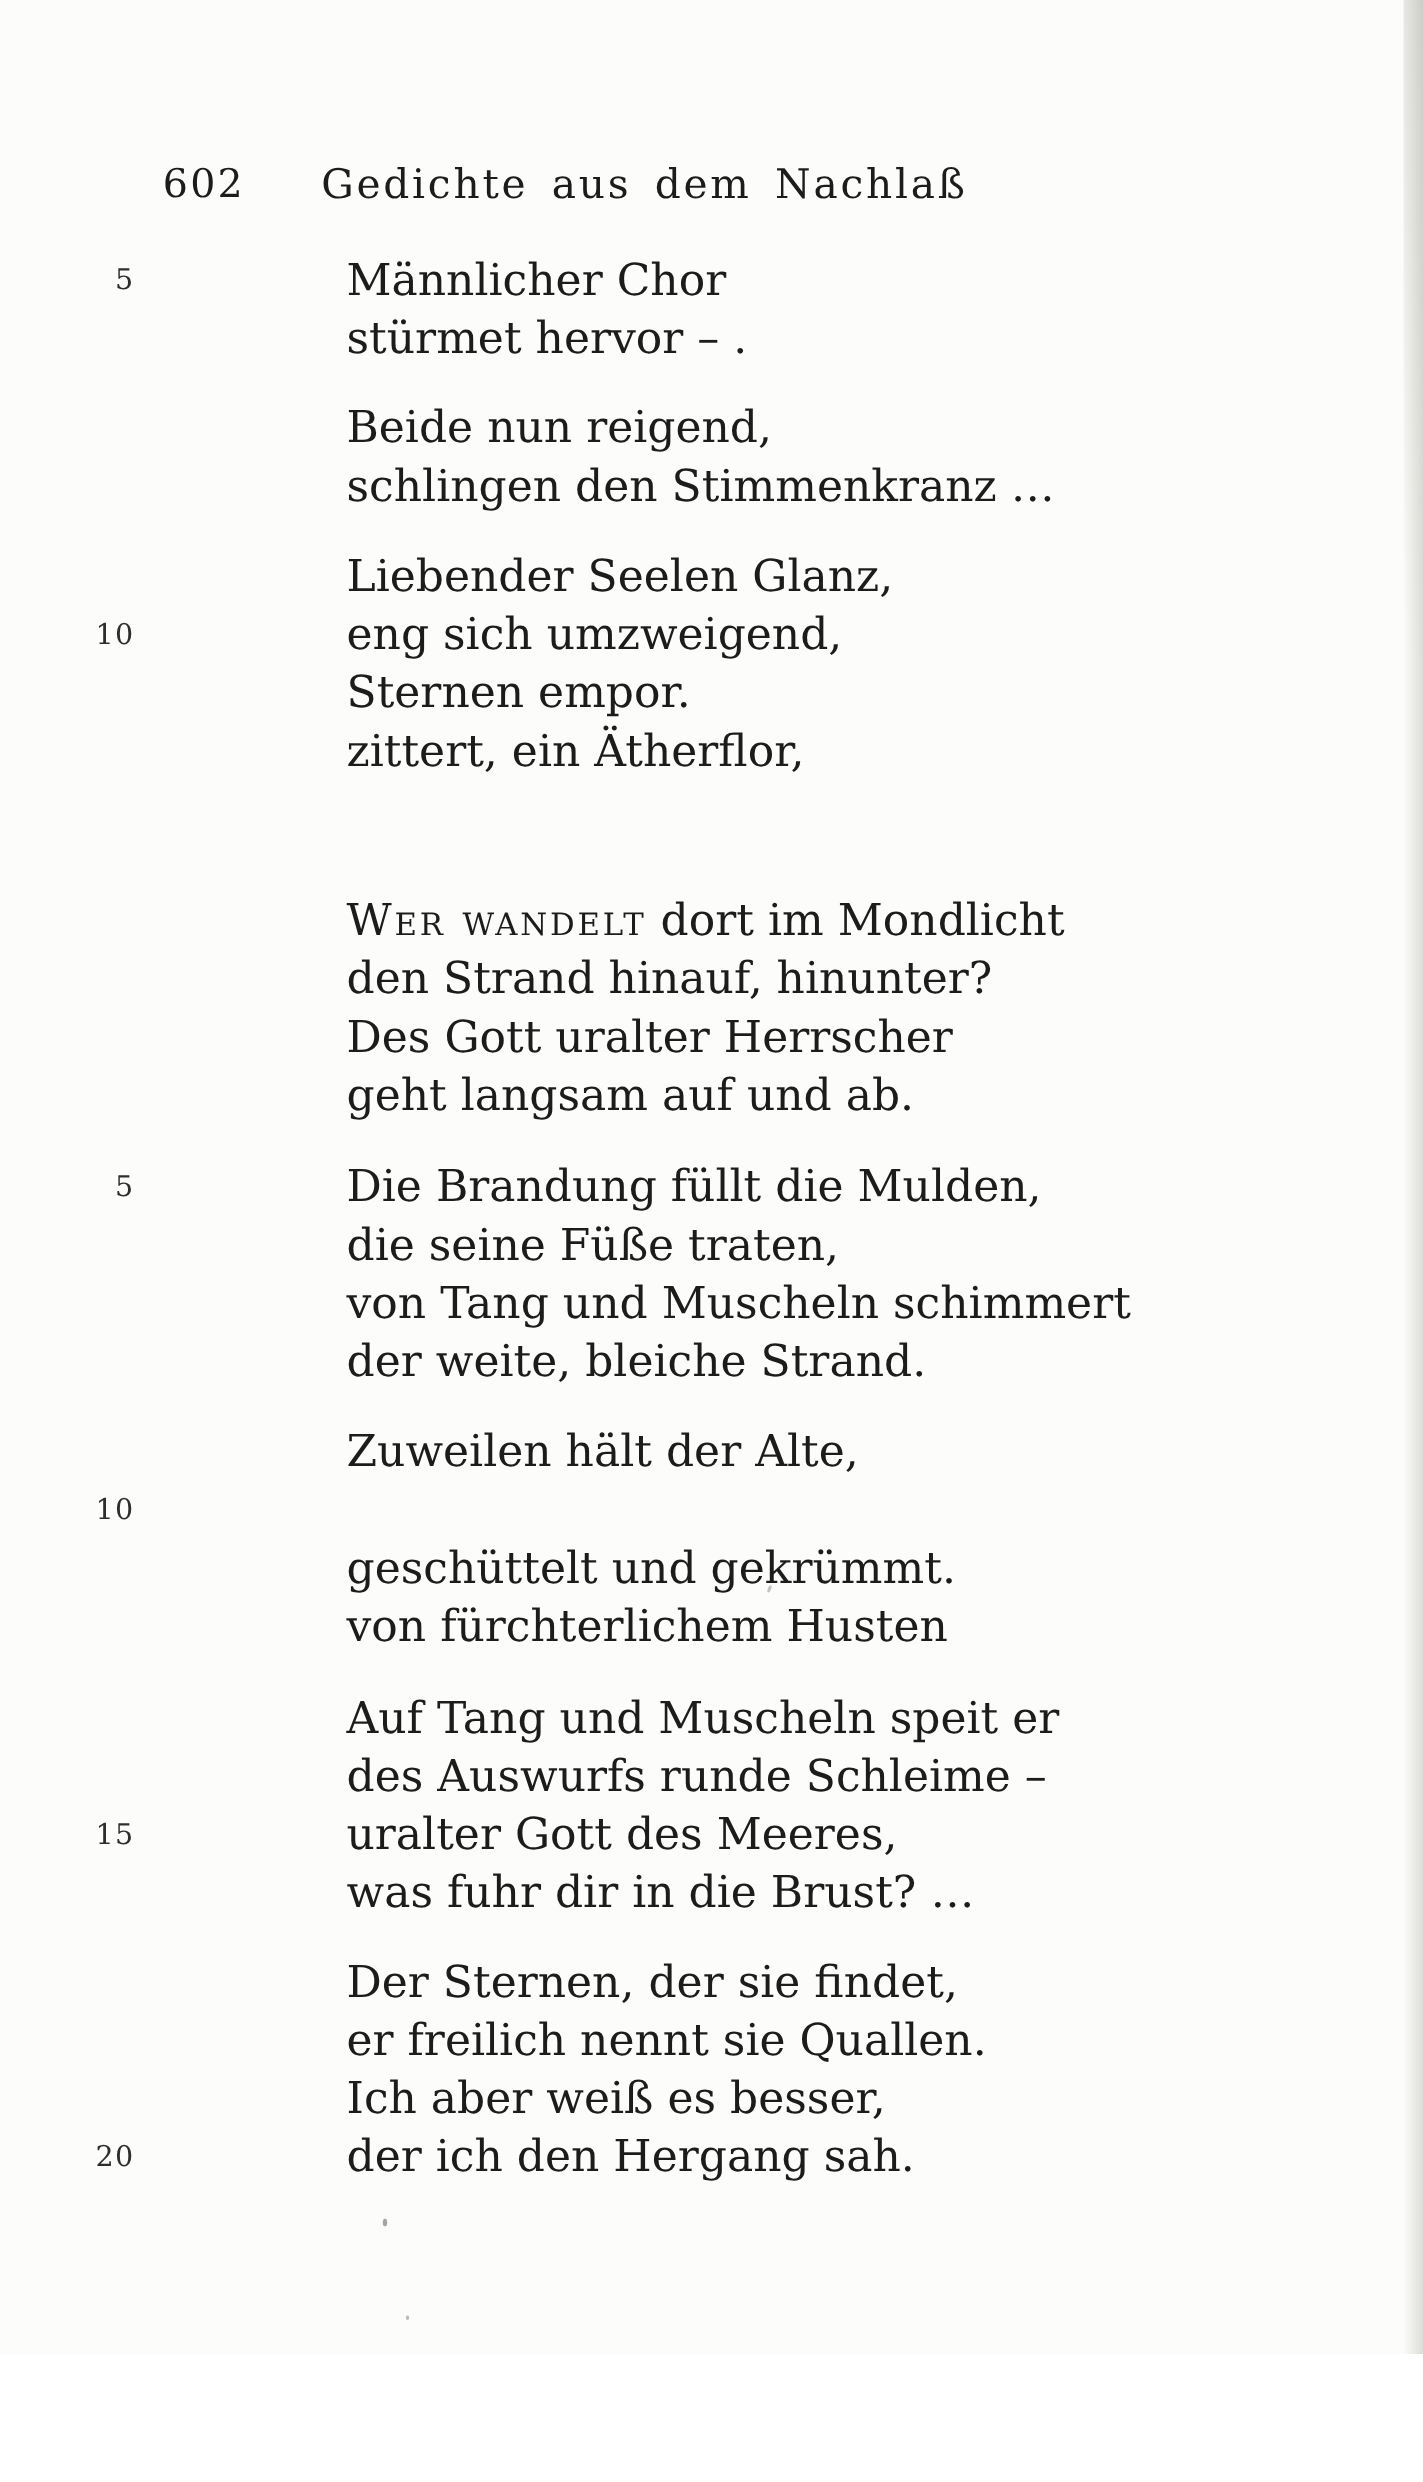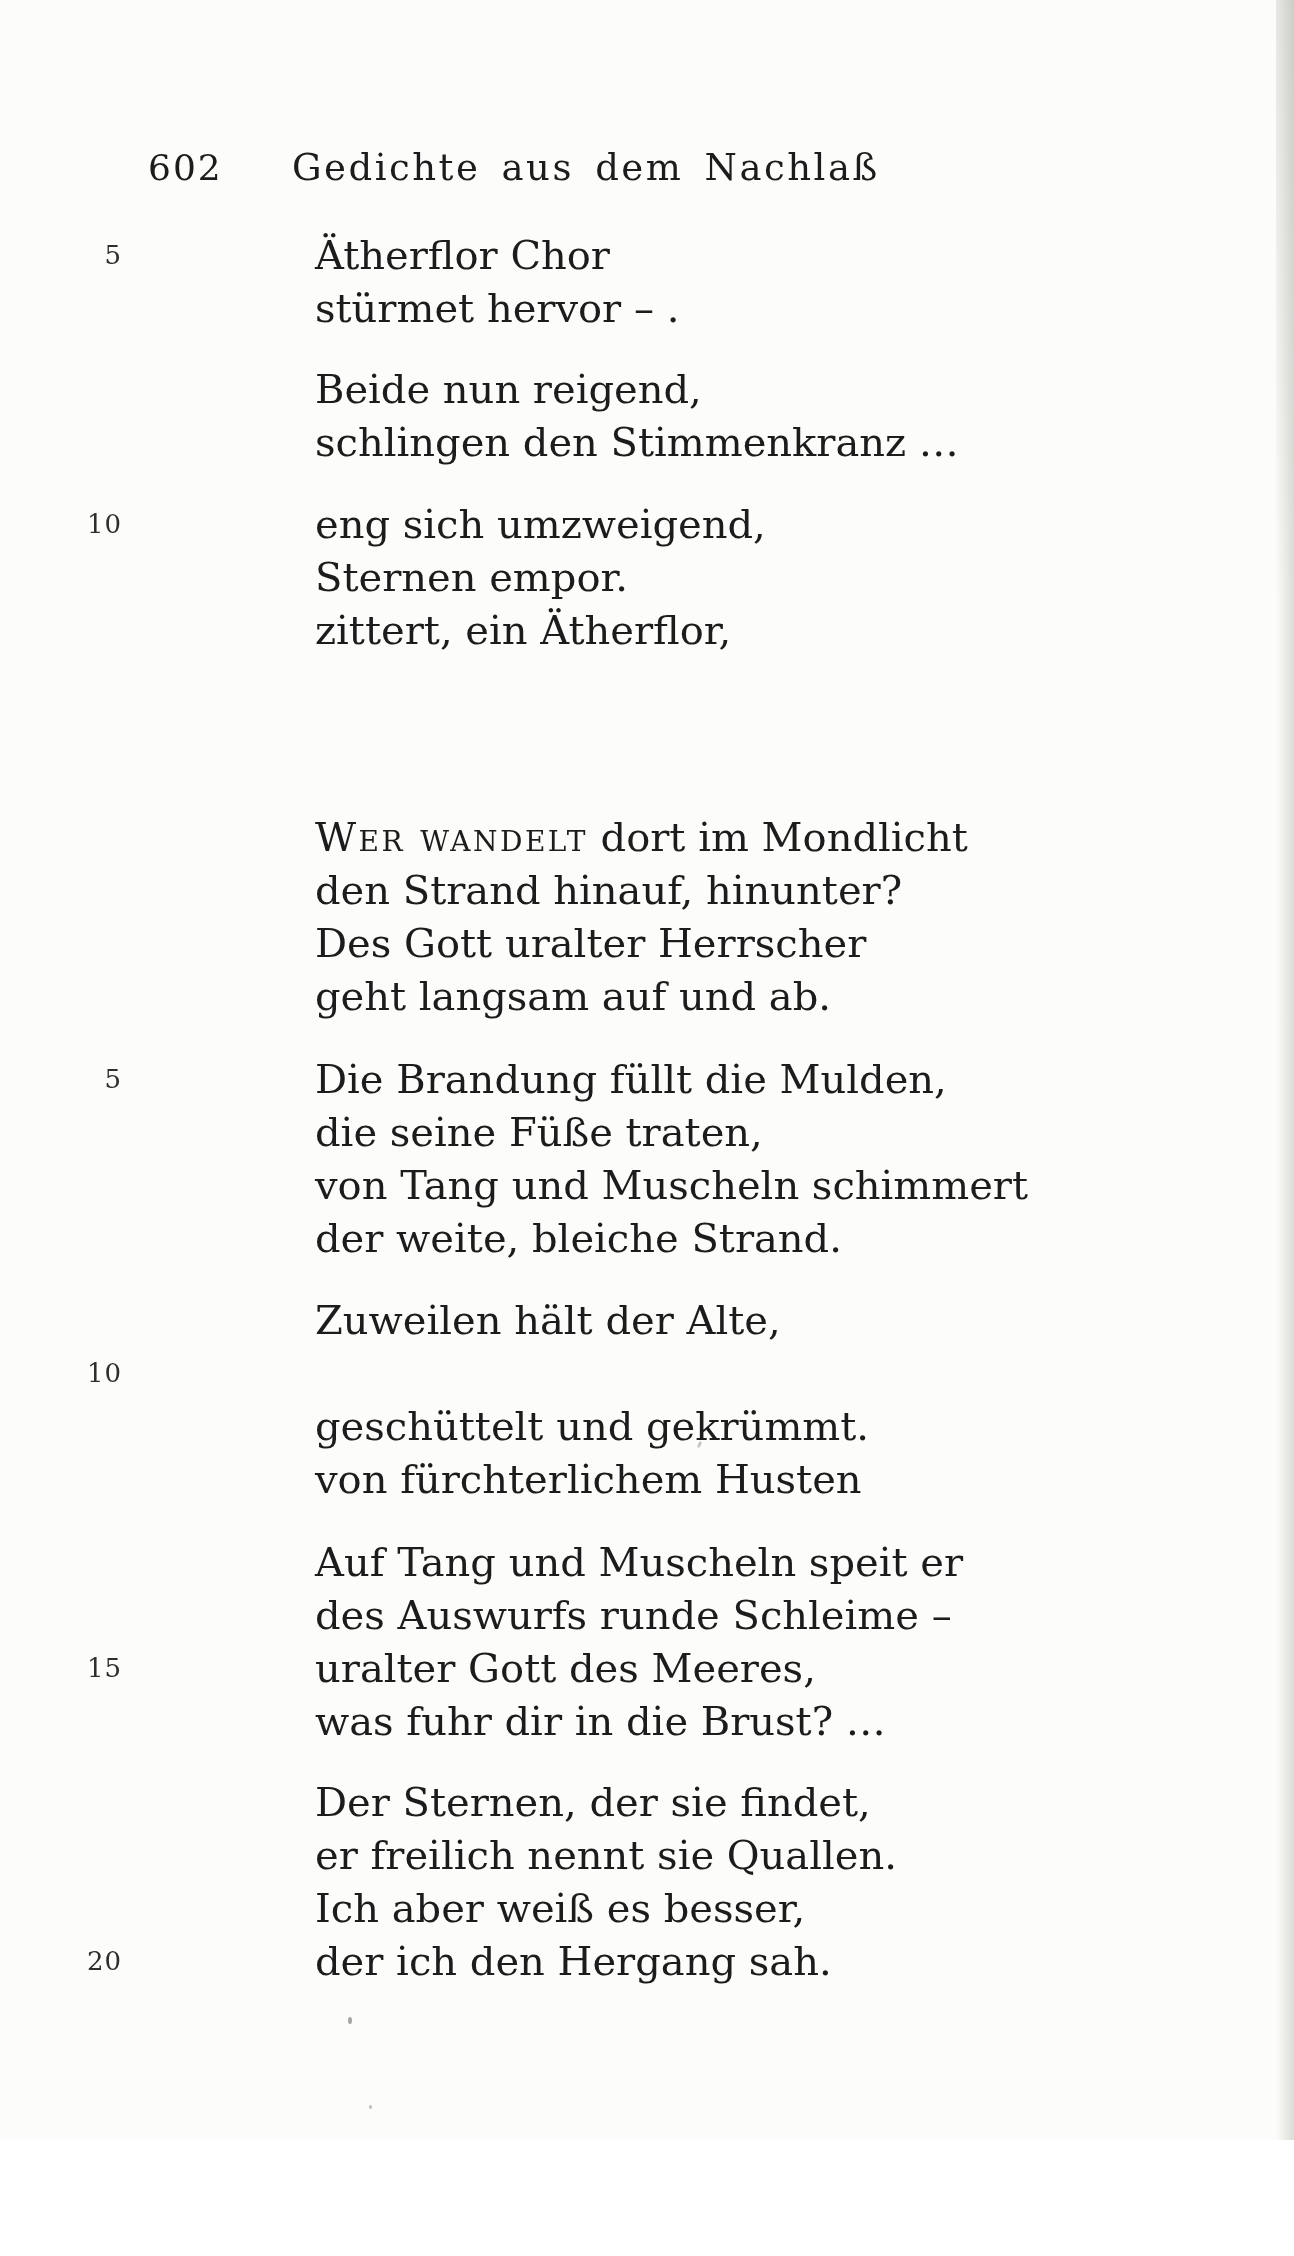--- a/index.html
+++ b/index.html
@@ -82,28 +82,29 @@
 <div class="book-page">
 
   <div class="page-edge"></div>
 
   <div class="page-number">602</div>
 
   <div class="running-title">Gedichte aus dem Nachlaß</div>
 
   <div class="poem" id="poem-first">
       <div class="stanza">
-        <div class="poem-line"><span class="line-num">5</span><span>Ätherflor Chor</span></div>
+        <div class="poem-line"><span class="line-num">5</span><span>Männlicher Chor</span></div>
         <div class="poem-line"><span>stürmet hervor – .</span></div>
       </div>
       <div class="stanza">
         <div class="poem-line"><span>Beide nun reigend,</span></div>
         <div class="poem-line"><span>schlingen den Stimmenkranz …</span></div>
       </div>
       <div class="stanza">
+        <div class="poem-line"><span>Liebender Seelen Glanz,</span></div>
         <div class="poem-line"><span class="line-num">10</span><span>eng sich umzweigend,</span></div>
         <div class="poem-line"><span>Sternen empor.</span></div>
         <div class="poem-line"><span>zittert, ein Ätherflor,</span></div>
       </div>
     </div>
 
   <div class="poem" id="poem-second">
       <div class="stanza">
         <div class="poem-line"><span class="smallcaps">Wer wandelt</span><span> dort im Mondlicht</span></div>
         <div class="poem-line"><span>den Strand hinauf, hinunter?</span></div>

